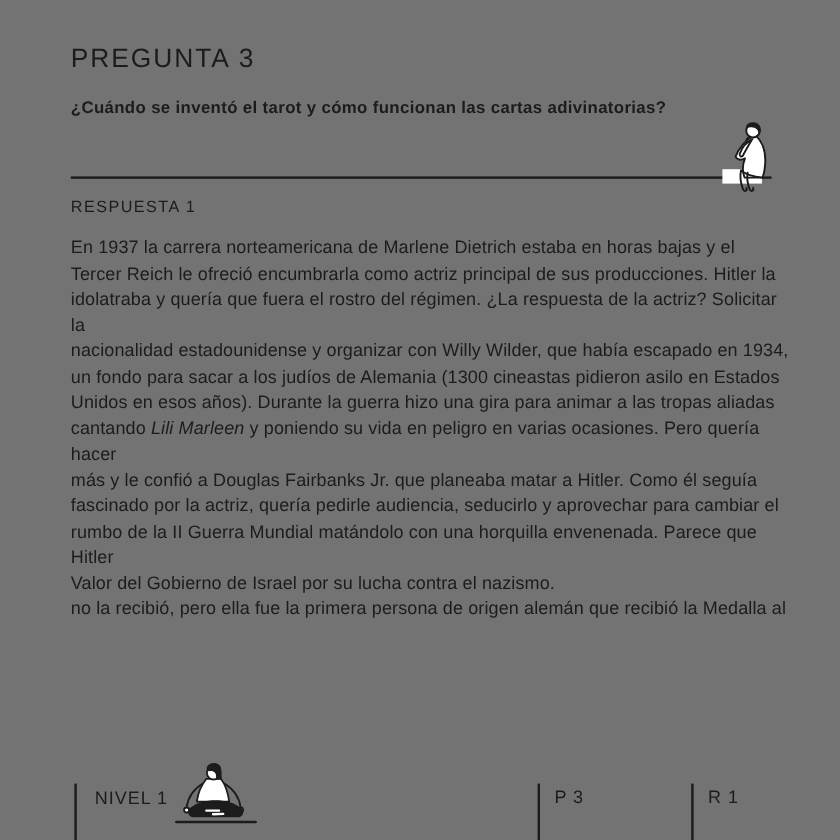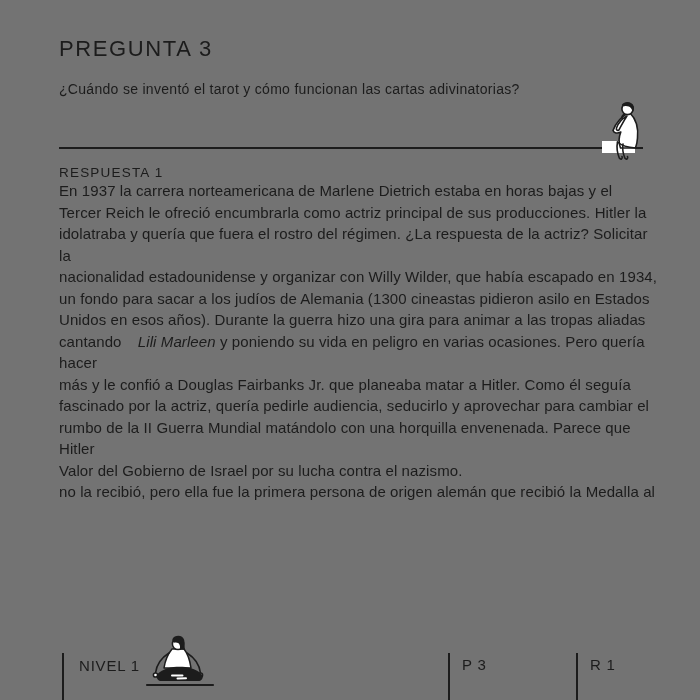--- a/index.html
+++ b/index.html
@@ -12,41 +12,41 @@
   }
   .page { position: relative; width: 700px; height: 700px; background: #737373; }
 
   .page-title {
     position: absolute; left: 59px; top: 36px;
     font-size: 22px; font-weight: 400; letter-spacing: 1.6px;
     color: #1c1c1c; white-space: nowrap;
   }
   .question {
     position: absolute; left: 59px; top: 81px; width: 560px;
-    font-size: 14px; font-weight: 400; letter-spacing: 0.3px;
+    font-size: 14px; font-weight: 700; letter-spacing: 0.3px;
     color: #1c1c1c;
   }
   .divider-line {
     position: absolute; left: 59px; top: 147px; width: 584px; height: 0;
     border-top: 2px solid #1c1c1c;
   }
   .thinker-svg {
     position: absolute; left: 593px; top: 100px; width: 52px; height: 64px;
   }
   .answer-label {
     position: absolute; left: 59px; top: 165px;
     font-size: 13.5px; font-weight: 400; letter-spacing: 1.2px;
     color: #1c1c1c; white-space: nowrap;
   }
   .answer-text {
-    position: absolute; left: 59px; top: 180px; width: 600px;
+    position: absolute; left: 59px; top: 196px; width: 600px;
     font-size: 15px; line-height: 21.5px; letter-spacing: 0.1px;
     color: #1c1c1c;
   }
-  .answer-text em { font-style: italic; margin-left: 12px; }
+  .answer-text em { font-style: italic; }
 
   .footer { position: absolute; left: 0; top: 645px; width: 580px; height: 55px; }
   .v-divider {
     position: absolute; top: 8px; width: 0; height: 47px;
     border-left: 2px solid #1c1c1c;
   }
   .v-divider.left  { left: 62px; }
   .v-divider.mid   { left: 448px; }
   .v-divider.right { left: 576px; }
   .footer-label {

